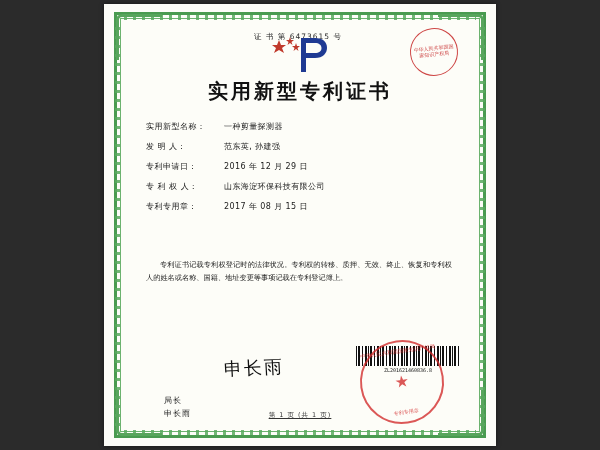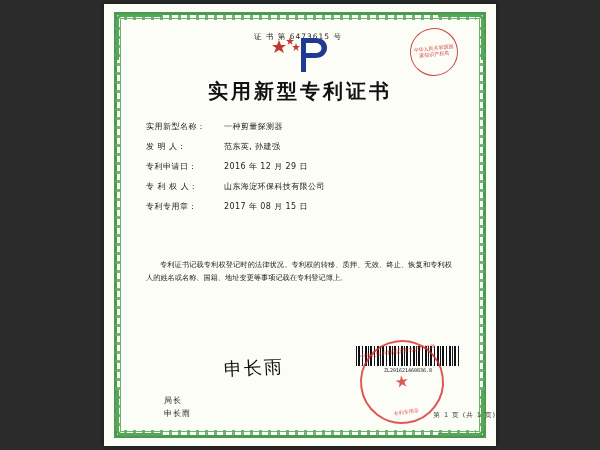--- a/index.html
+++ b/index.html
@@ -222,24 +222,25 @@
     position: absolute;
     left: 0; bottom: 7px;
     width: 80px;
     text-align: center;
     font-size: 5px;
   }
 
   .footer {
     position: absolute;
     left: 0; right: 0; bottom: 26px;
-    text-align: right;
+    text-align: center;
     font-size: 6.5px;
     color: #333;
     letter-spacing: 1px;
+    text-decoration: underline;
   }
 </style>
 </head>
 <body>
 
 <div class="page">
   <div class="frame-outer"></div>
 
   <div class="frame-inner">
     <div class="cert">

